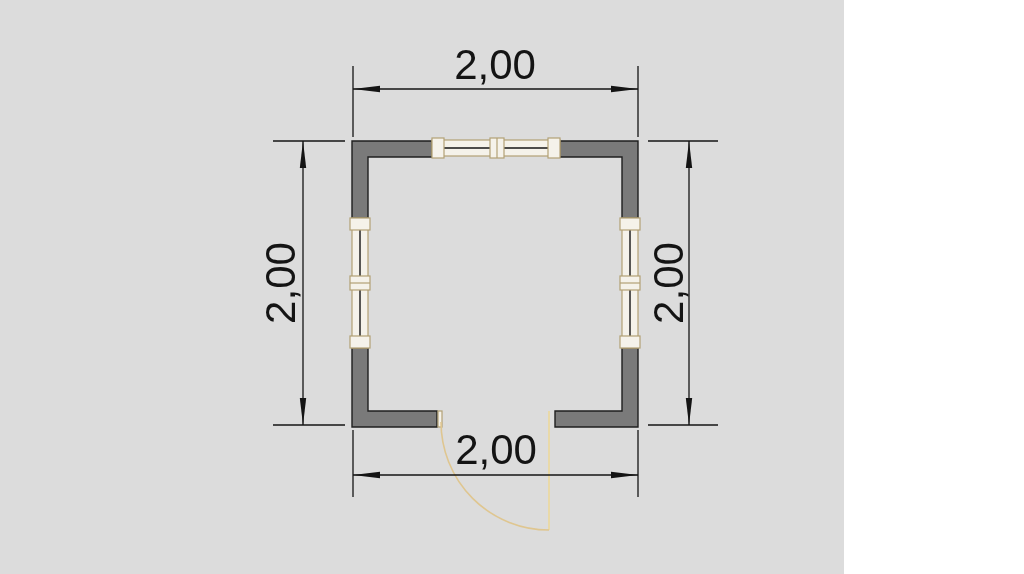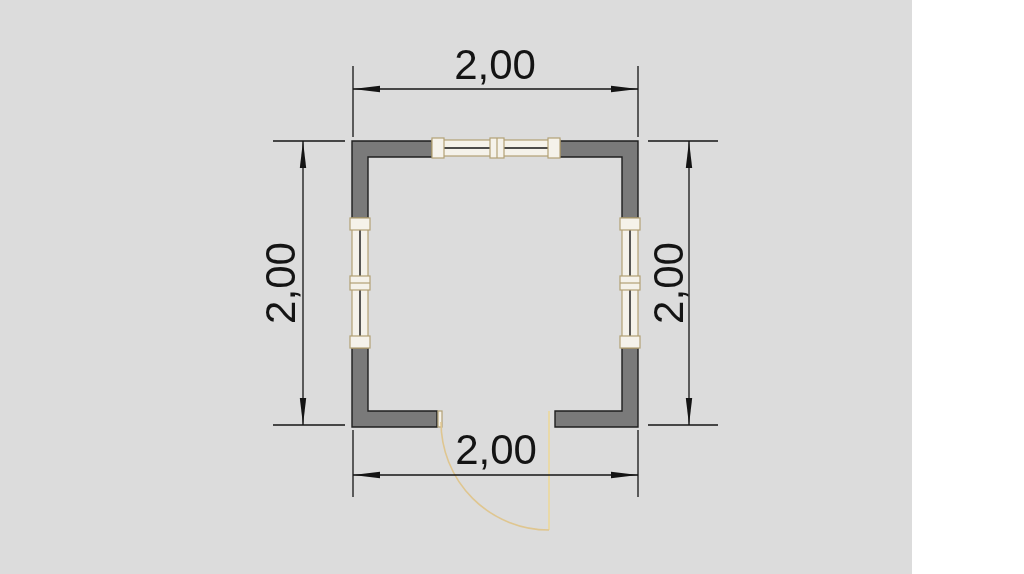--- a/index.html
+++ b/index.html
@@ -1,17 +1,17 @@
 <!DOCTYPE html>
 <html style="--background: #dcdcdc; --wall-fill: #7a7a7a; --wall-outline: #1f1f1f; --dimension-line: #141414; --dimension-text: #141414; --window-frame: #b2a175; --window-fill: #f5f2ea; --glass-line: #141414; --door-arc: #dfc690; --door-leaf: #e9d9a8;"><head>
 <meta charset="utf-8">
 <style>
   html, body { margin: 0; padding: 0; }
   .stage {
-    width: 912px;
+    width: 844px;
     height: 574px;
     background: var(--background, #dcdcdc);
     position: relative;
     overflow: hidden;
     font-family: "Liberation Sans", sans-serif;
   }
   svg { display: block; }
   .wall {
     fill: var(--wall-fill, #7a7a7a);
     stroke: var(--wall-outline, #1f1f1f);

